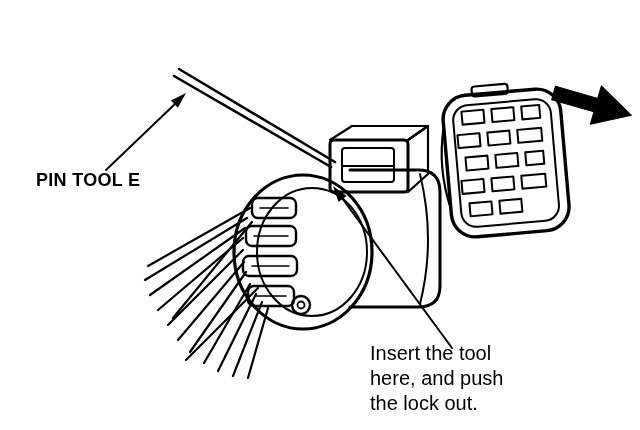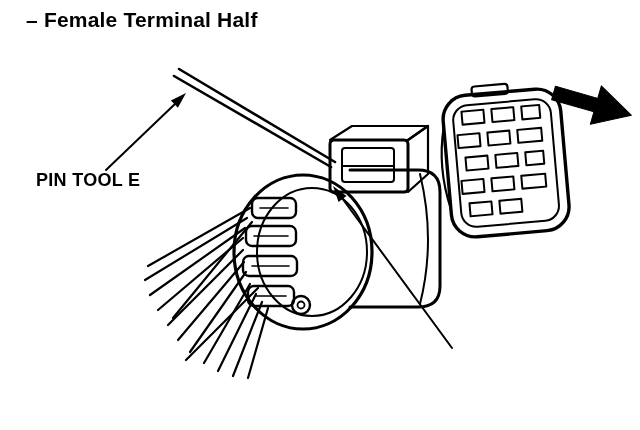--- a/index.html
+++ b/index.html
@@ -106,18 +106,22 @@
     <g transform="rotate(16 592 104)">
       <path d="M552 97 L596 97 L596 84 L633 104 L596 124 L596 111 L552 111 Z" fill="#000" stroke="#000" stroke-width="1"></path>
     </g>
 
     <g>
       <line x1="342" y1="198" x2="452" y2="348" stroke-width="2"></line>
       <polygon points="333,186 346.5,195.9 338.5,201.9" fill="#000" stroke="none"></polygon>
     </g>
   </svg>
 
-  <div class="label title">– Female Terminal Half</div>
 
   <div class="label tool-label">PIN TOOL E</div>
 
+  <div class="label callout">
+    <div>Insert the tool</div>
+    <div>here, and push</div>
+    <div>the lock out.</div>
+  </div>
 
 </div>
 
 </body></html>

